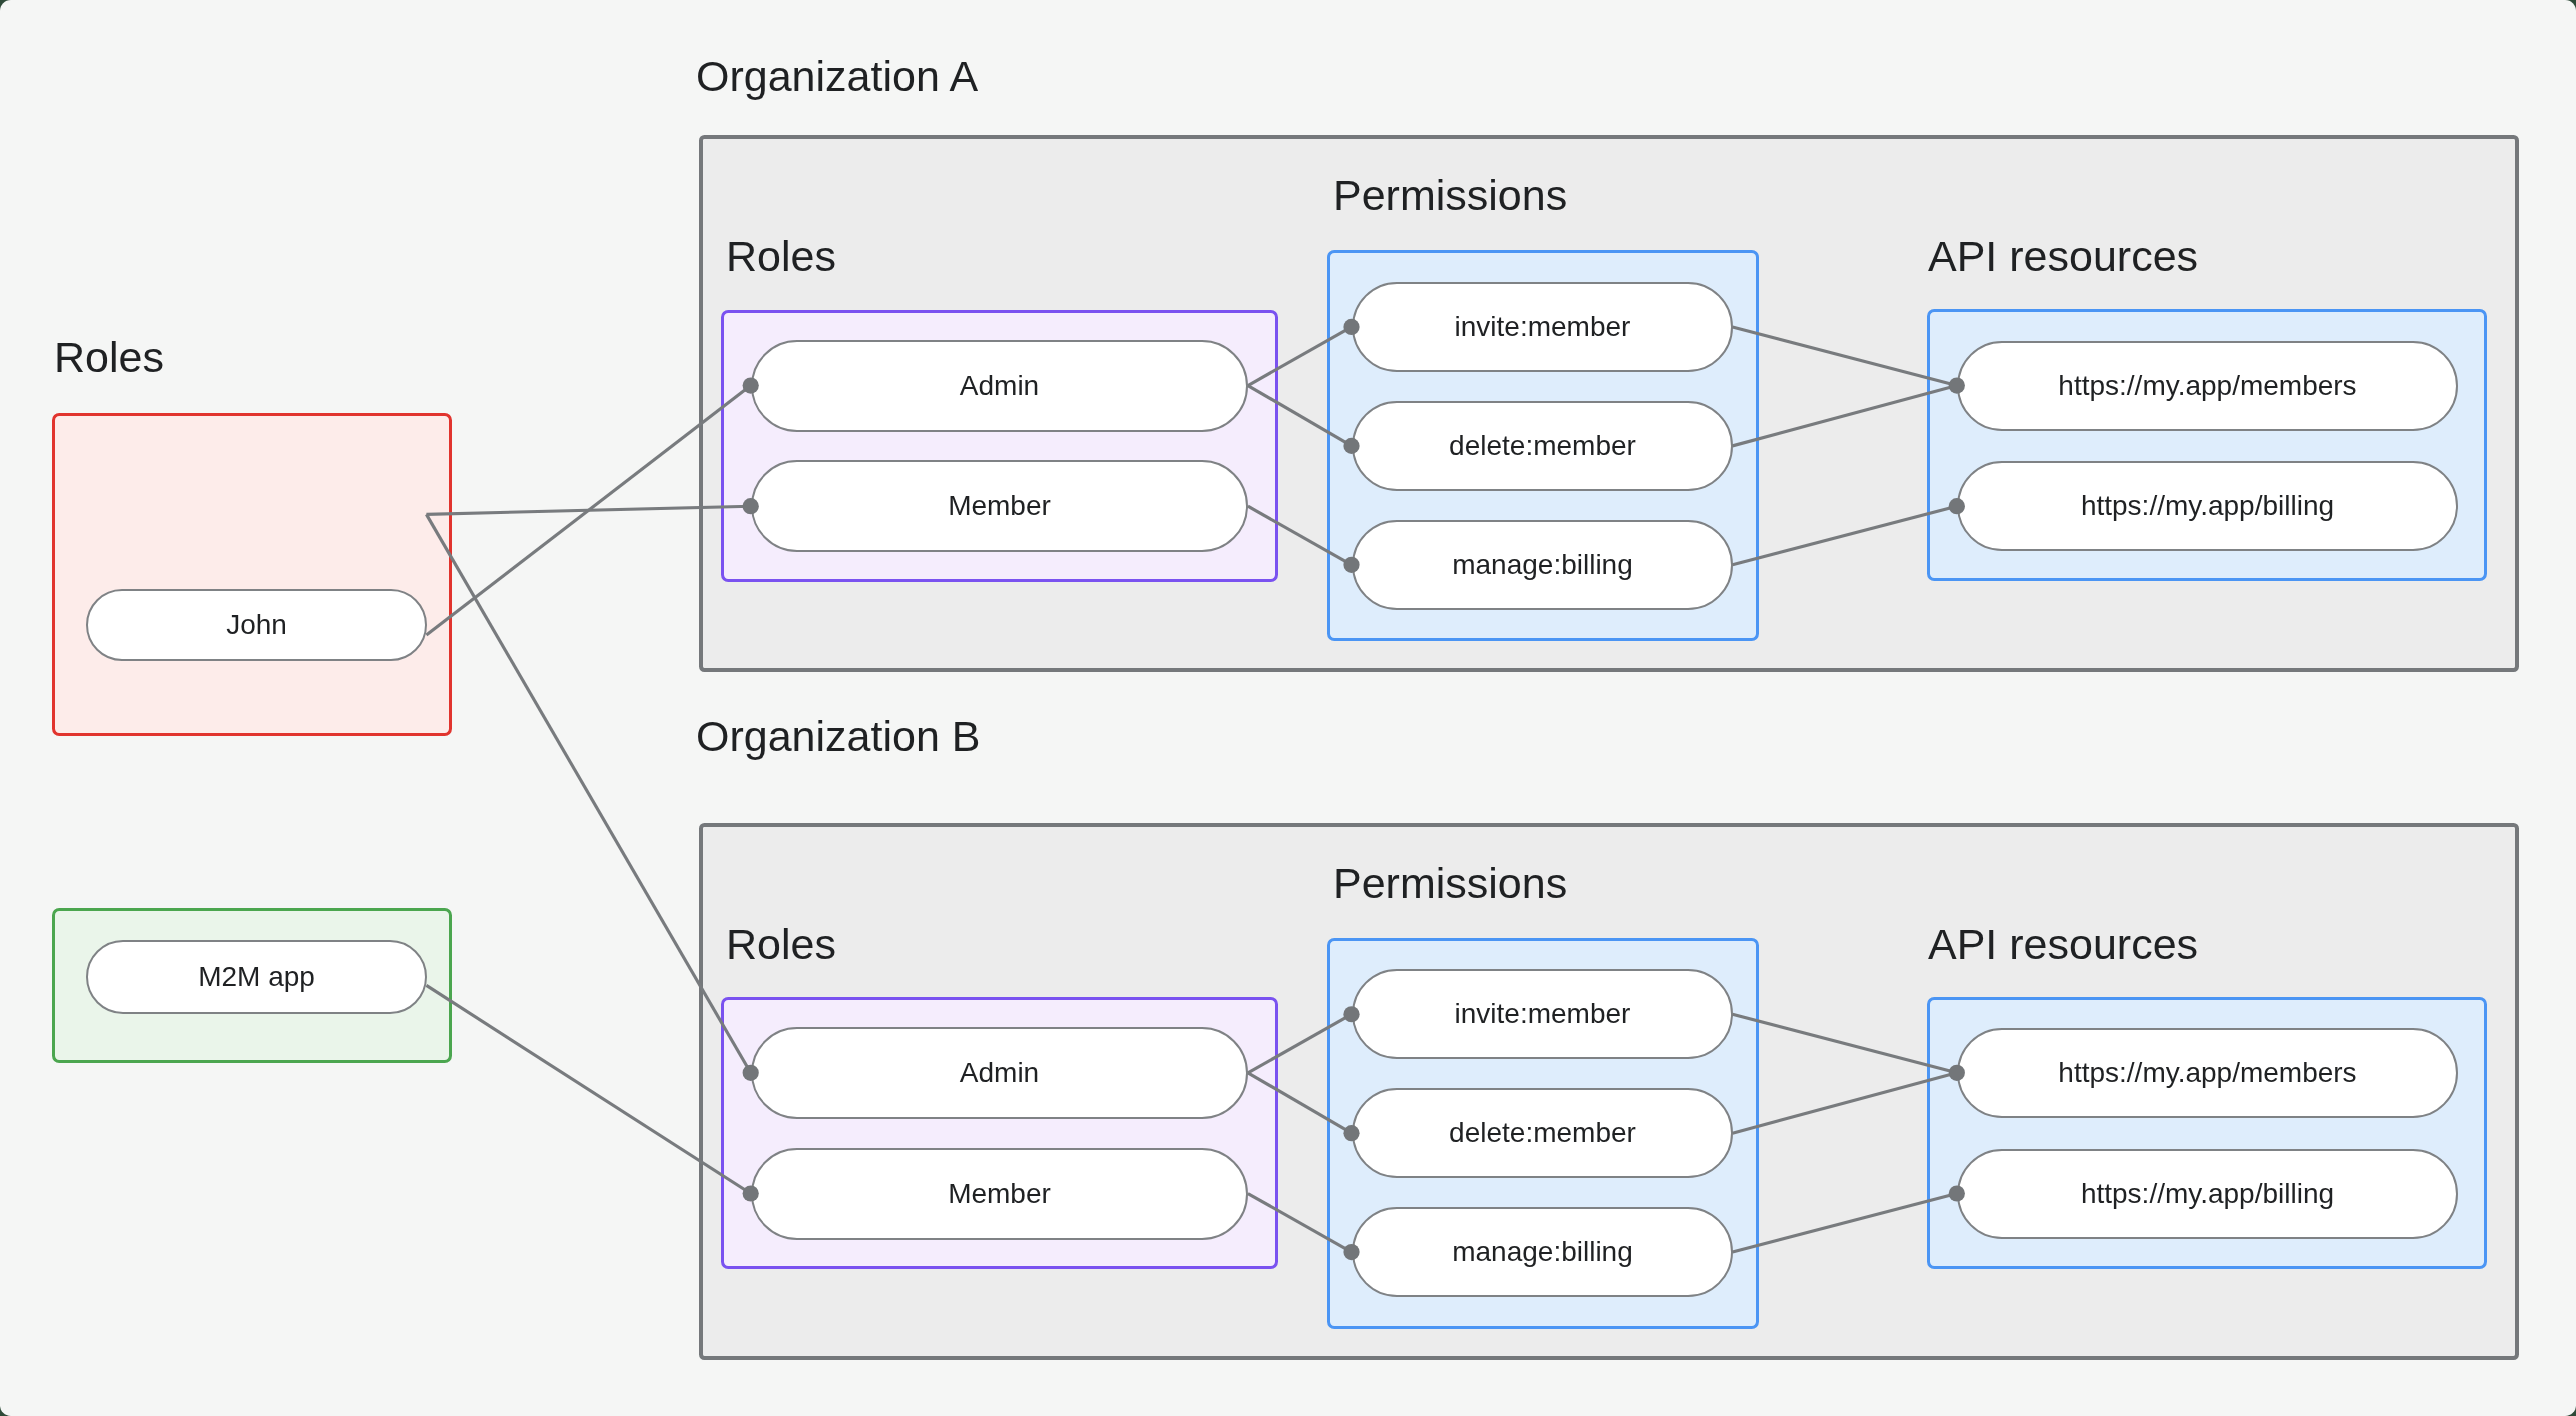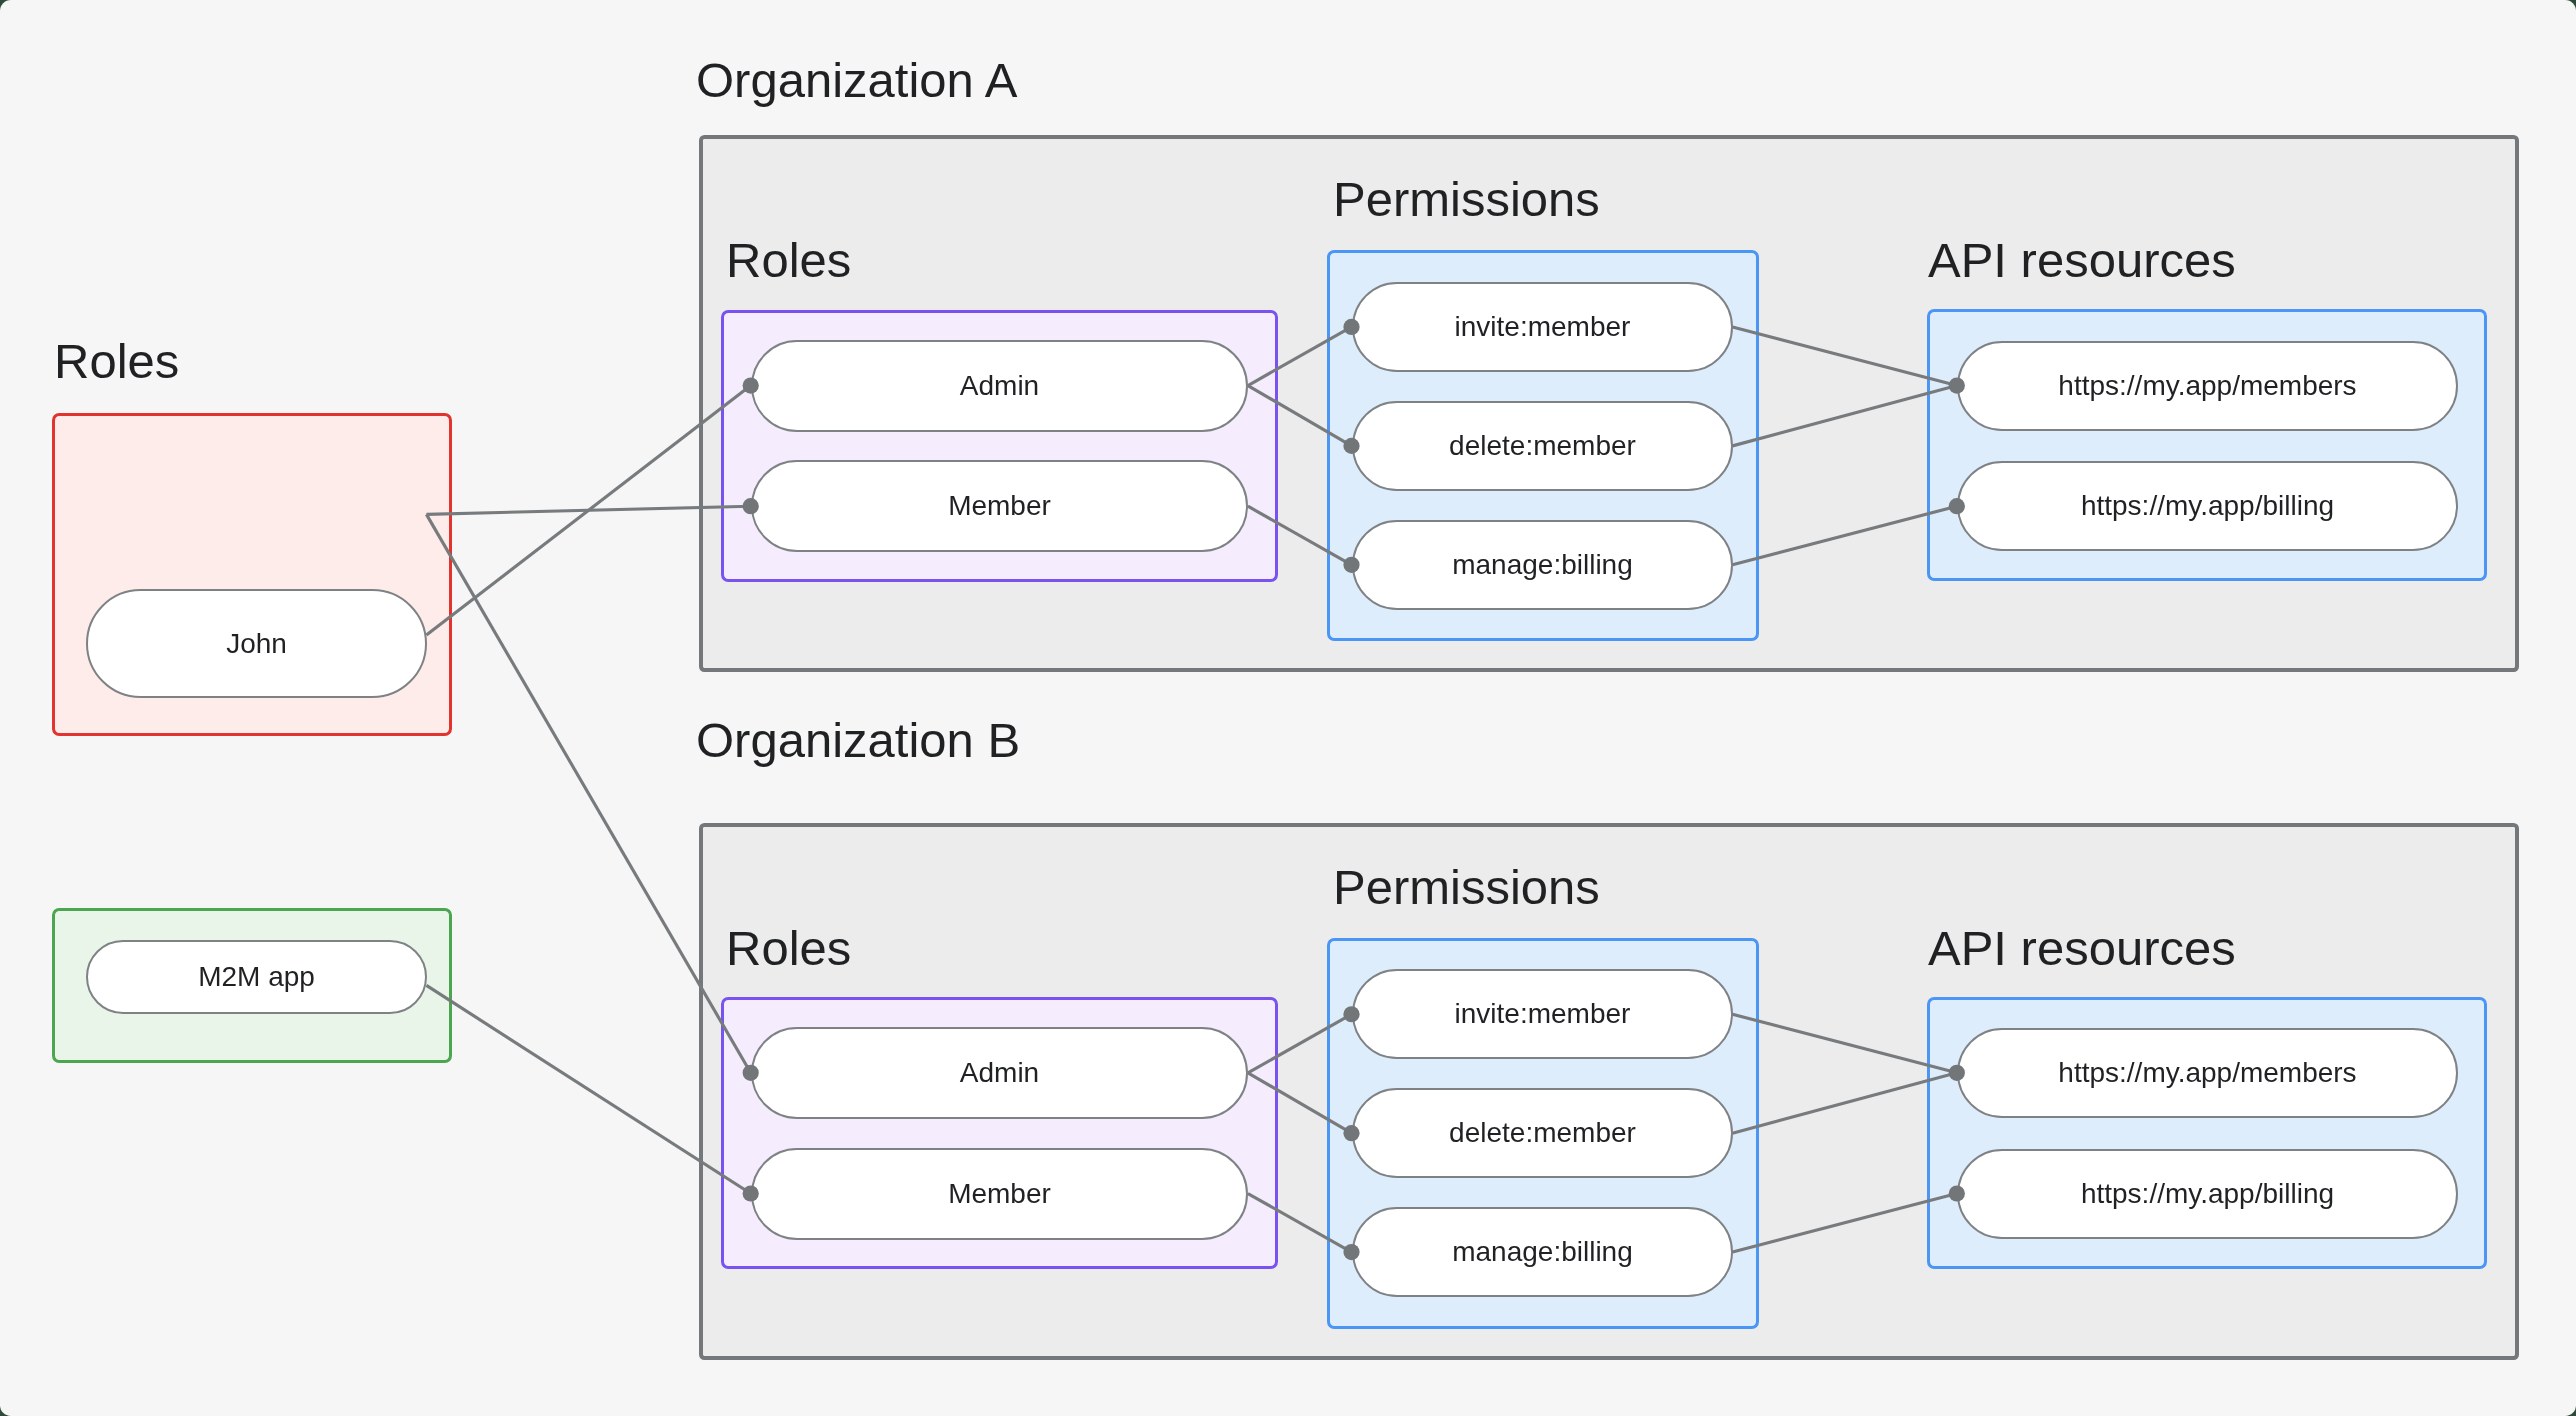--- a/index.html
+++ b/index.html
@@ -21,21 +21,21 @@
   body{font-family:"Liberation Sans","DejaVu Sans",sans-serif;}
   .canvas{
     position:relative;
     width:2576px;height:1416px;
     background:var(--page);
     border-radius:10.8px;
     overflow:hidden;
   }
   .lbl{
     position:absolute;
-    font-size:49px;
+    font-size:43px;
     line-height:1.15;
     color:var(--text);
     white-space:nowrap;
   }
   .gbox{position:absolute;border-radius:7.2px;}
   .gbox.red{border:3.6px solid var(--red);background:var(--red-bg);}
   .gbox.green{border:3.6px solid var(--green);background:var(--green-bg);}
   .gbox.purple{border:3.6px solid var(--purple);background:var(--purple-bg);}
   .gbox.blue{border:3.6px solid var(--blue);background:var(--blue-bg);}
   .orgbox{
@@ -60,21 +60,21 @@
   svg.wires line{stroke:var(--wire);stroke-width:3.5;}
   svg.wires circle{fill:#737679;}
 </style>
 </head>
 <body>
 
 <div class="canvas">
 
   <div class="lbl" style="left:54px;top:333px">Roles</div>
   <div class="gbox red" style="left:52px;top:413px;width:400px;height:323px"></div>
-  <div class="pill" style="left:86px;top:589px;width:341px;height:109px">John</div>
+  <div class="pill" style="left:86px;top:589px;width:341px;height:72px">John</div>
 
   <div class="gbox green" style="left:52px;top:908px;width:400px;height:155px"></div>
   <div class="pill" style="left:86px;top:940px;width:341px;height:74px">M2M app</div>
 
   <div class="lbl" style="left:696px;top:52px">Organization A</div>
   <div class="orgbox" style="left:699px;top:135px;width:1820px;height:537px"></div>
 
   <div class="lbl" style="left:726px;top:232px">Roles</div>
   <div class="gbox purple" style="left:721px;top:310px;width:557px;height:272px"></div>
   <div class="pill" style="left:751px;top:340px;width:497px;height:92px">Admin</div>

